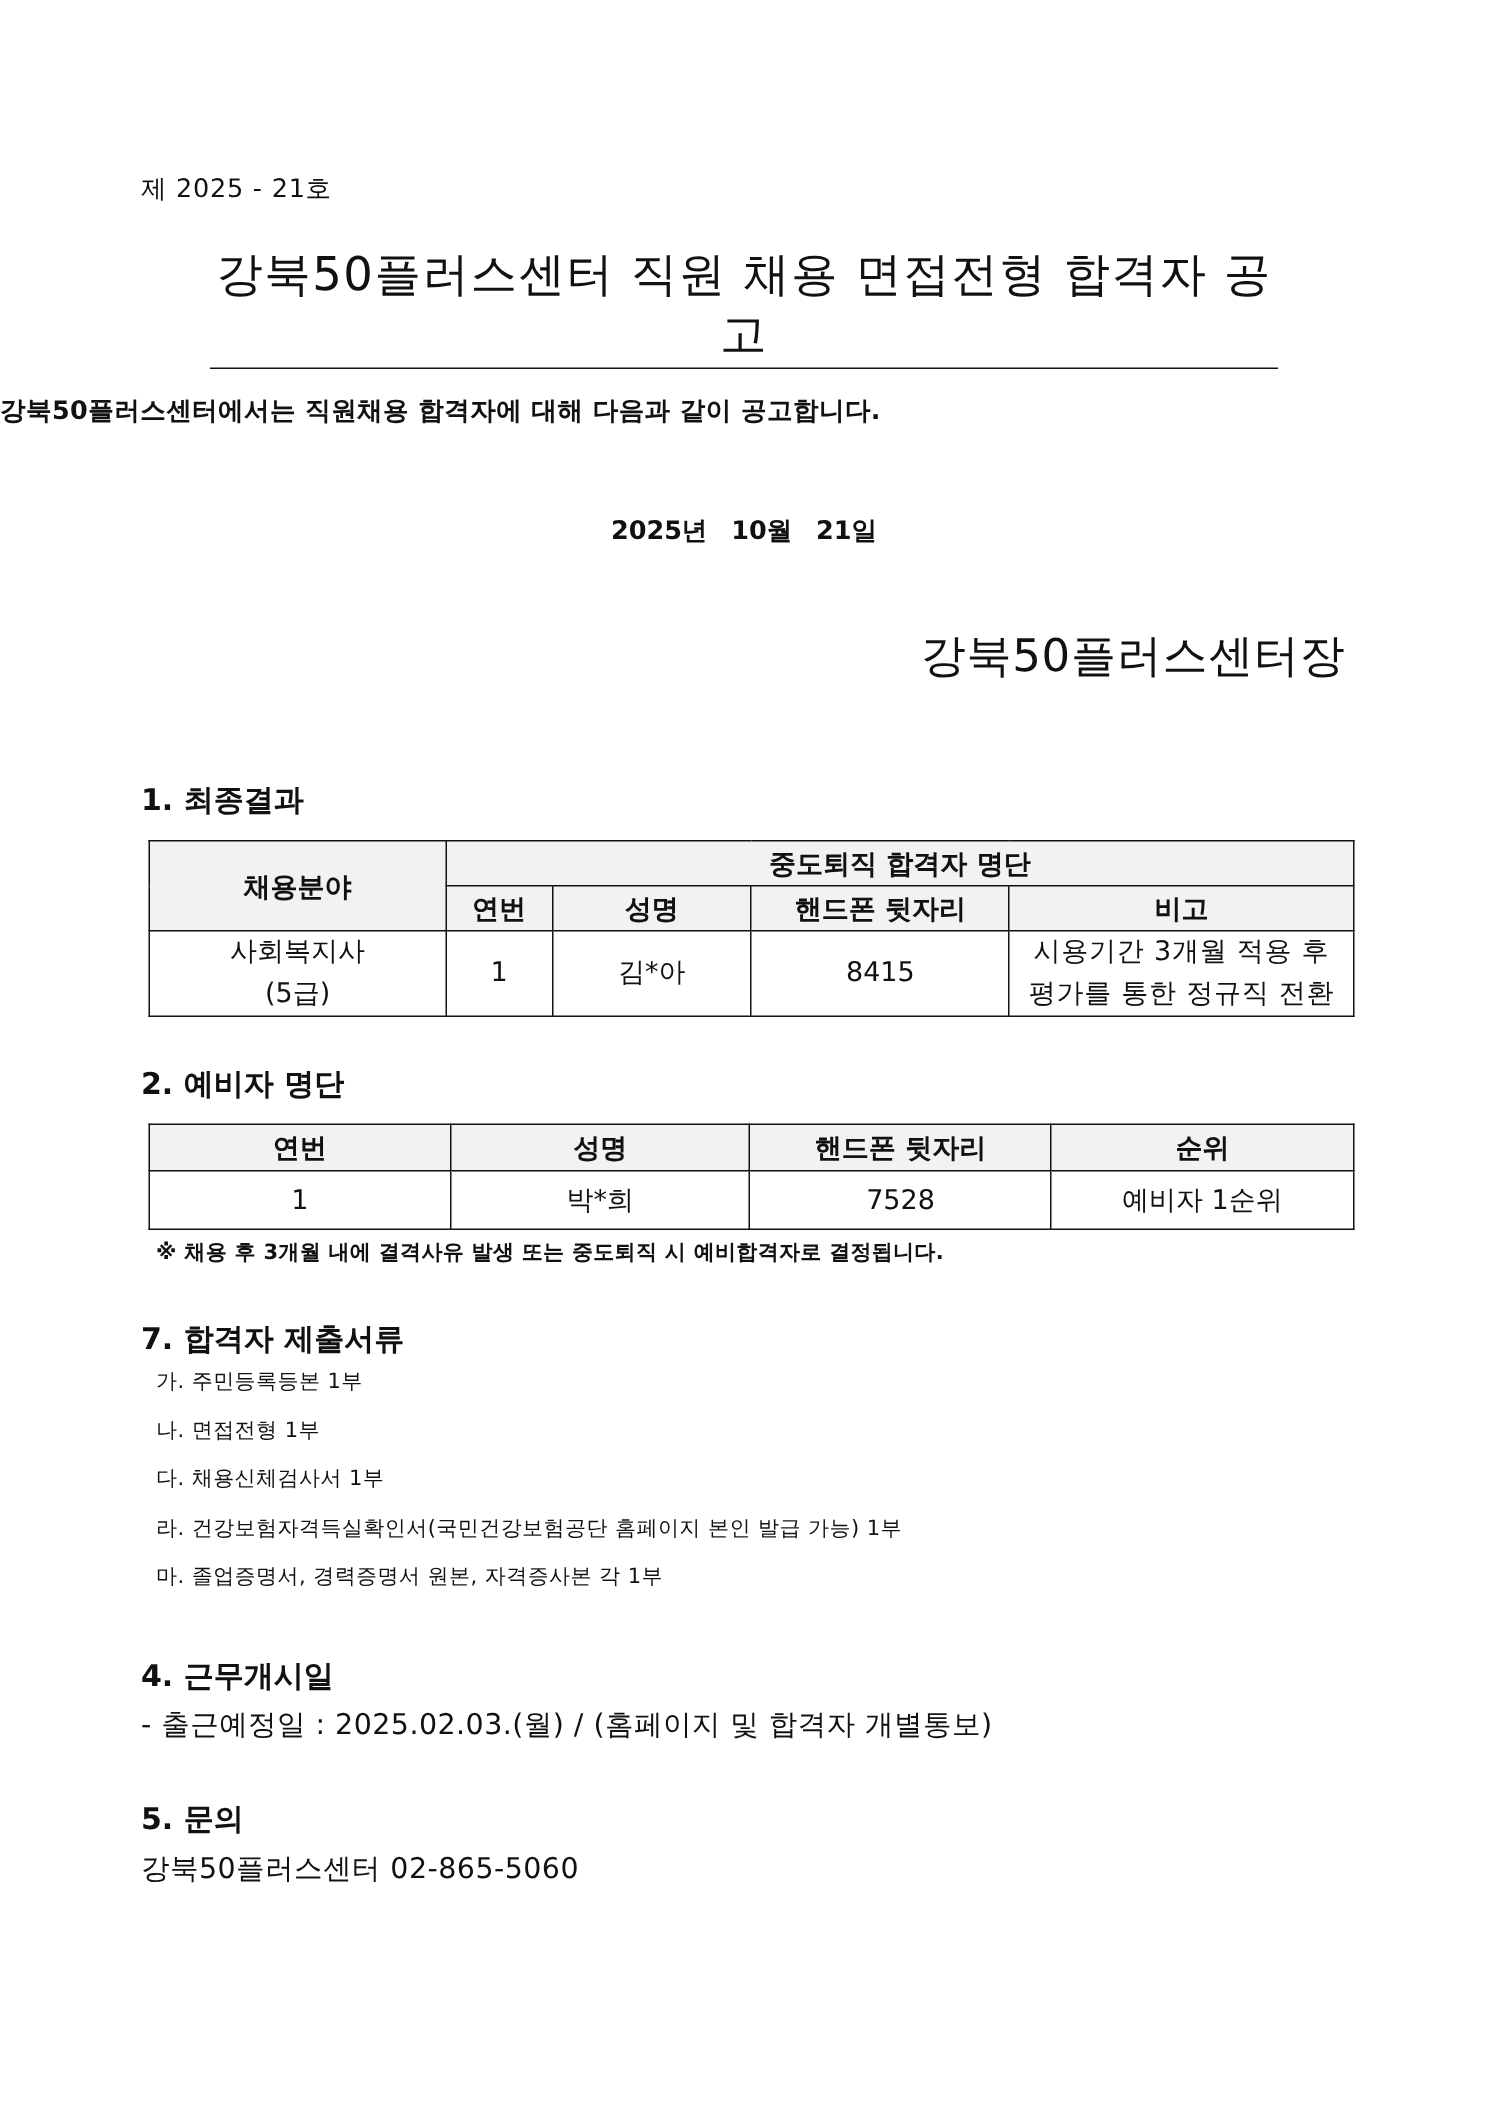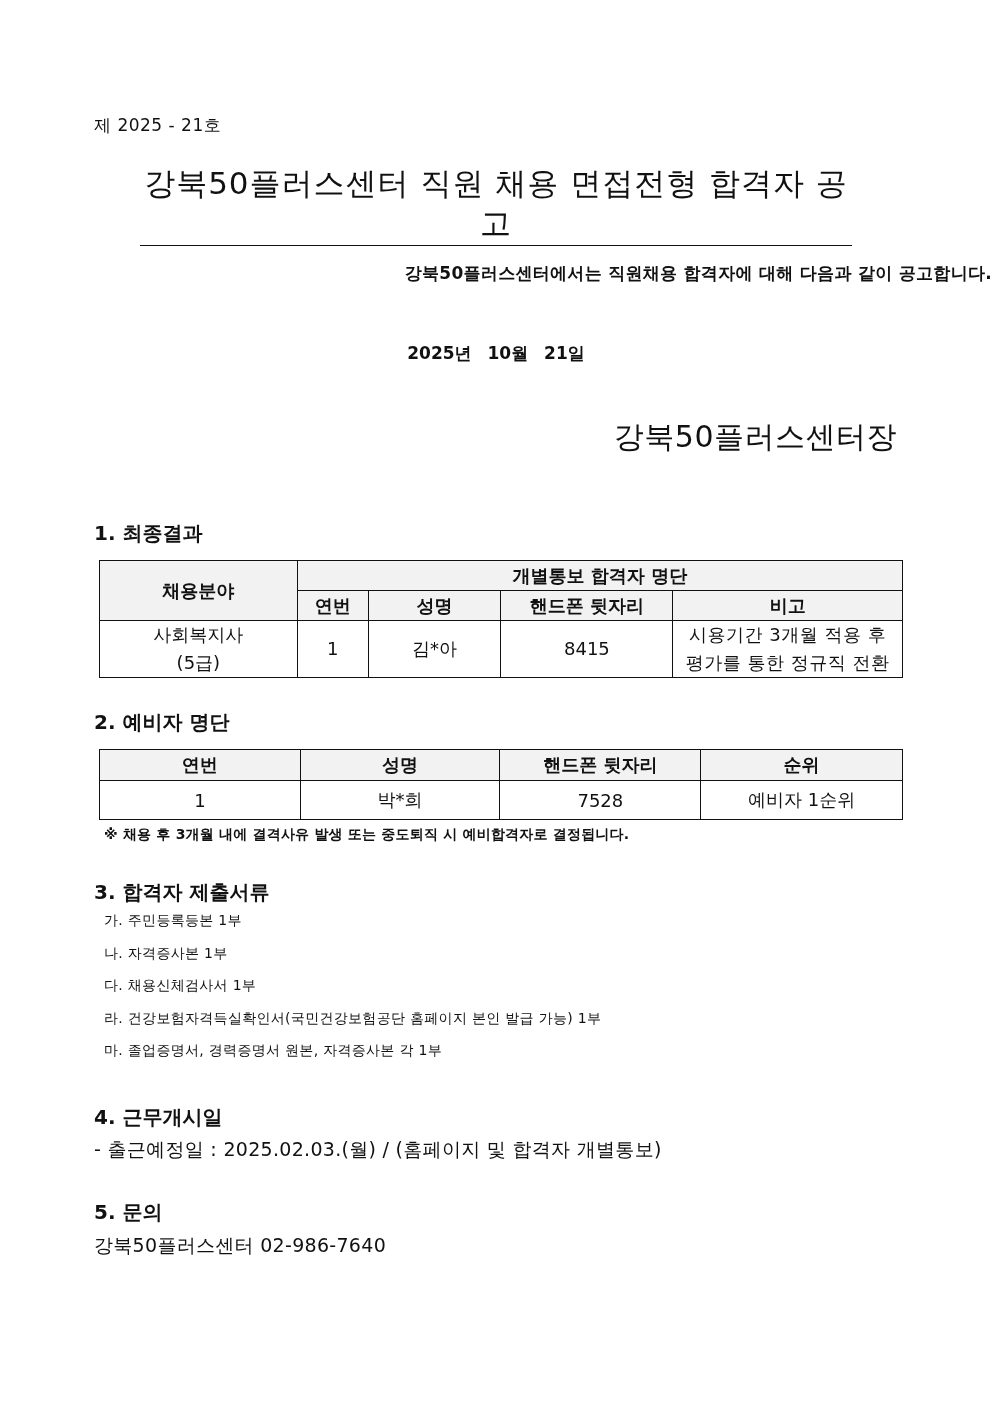--- a/index.html
+++ b/index.html
@@ -6,21 +6,21 @@
     body {
       width: 992px; height: 1403px; position: relative; overflow: hidden;
       font-family: "DejaVu Sans", "Liberation Sans", sans-serif; color: #111111;
     }
     .abs { position: absolute; }
     .doc-number { left: 94px; top: 114px; font-size: 17px; letter-spacing: 0.5px; }
     .title {
       left: 140px; top: 163px; width: 712px; font-size: 31px; text-align: center;
       letter-spacing: 1px; border-bottom: 1.5px solid #111; padding-bottom: 2px; line-height: 40px;
     }
-    .intro { left: 0; width: 992px; top: 262px; text-align: right; font-size: 17px; font-weight: bold; letter-spacing: 0.3px; }
+    .intro { left: 0; width: 992px; top: 262px; text-align: left; font-size: 17px; font-weight: bold; letter-spacing: 0.3px; }
     .date { left: 0; width: 992px; top: 342px; text-align: center; font-size: 17px; font-weight: bold; word-spacing: 10px; }
     .signer { right: 95px; top: 417px; font-size: 30px; letter-spacing: 0.5px; }
     .section-h { left: 94px; font-size: 20px; font-weight: bold; }
     table { border-collapse: collapse; position: absolute; font-size: 18px; }
     td, th { border: 1.5px solid #111; text-align: center; padding: 0; font-weight: normal; }
     th { background: #f2f2f2; font-weight: bold; }
     .t1 { left: 99px; top: 560px; width: 804px; }
     .t1 th, .t1 td { height: 29px; }
     .t1 .row-data td { height: 56px; line-height: 28px; }
     .t2 { left: 99px; top: 749px; width: 804px; }
@@ -44,21 +44,21 @@
   <colgroup>
     <col style="width:198px">
       <col style="width:71px">
       <col style="width:133px">
       <col style="width:172px">
       <col style="width:230px">
   </colgroup>
   <tbody>
       <tr>
     <th rowspan="2">채용분야</th>
-    <th colspan="4">개별통보 합격자 명단</th>
+    <th colspan="4">중도퇴직 합격자 명단</th>
   </tr>
   <tr>
     <th>연번</th>
     <th>성명</th>
     <th>핸드폰 뒷자리</th>
     <th>비고</th>
   </tr>
   <tr class="row-data">
     <td>
       <div>사회복지사</div>
@@ -93,24 +93,24 @@
   <tr>
     <td>1</td>
     <td>박*희</td>
     <td>7528</td>
     <td>예비자 1순위</td>
   </tr>
 </tbody>
   </table>
 <div class="abs note">※ 채용 후 3개월 내에 결격사유 발생 또는 중도퇴직 시 예비합격자로 결정됩니다.</div>
 
-<div class="abs section-h" style="top:879px;">3. 합격자 제출서류</div>
+<div class="abs section-h" style="top:879px;">7. 합격자 제출서류</div>
 <div class="abs doc-item" style="top:912px;">가. 주민등록등본 1부</div>
-<div class="abs doc-item" style="top:945px;">나. 자격증사본 1부</div>
+<div class="abs doc-item" style="top:945px;">나. 면접전형 1부</div>
 <div class="abs doc-item" style="top:977px;">다. 채용신체검사서 1부</div>
 <div class="abs doc-item" style="top:1010px;">라. 건강보험자격득실확인서(국민건강보험공단 홈페이지 본인 발급 가능) 1부</div>
 <div class="abs doc-item" style="top:1042px;">마. 졸업증명서, 경력증명서 원본, 자격증사본 각 1부</div>
 
 <div class="abs section-h" style="top:1104px;">4. 근무개시일</div>
 <div class="abs plain" style="top:1137px;">- 출근예정일 : 2025.02.03.(월) / (홈페이지 및 합격자 개별통보)</div>
 
 <div class="abs section-h" style="top:1199px;">5. 문의</div>
-<div class="abs plain" style="top:1233px;">강북50플러스센터 02-986-7640</div>
+<div class="abs plain" style="top:1233px;">강북50플러스센터 02-865-5060</div>
 
 </body></html>

